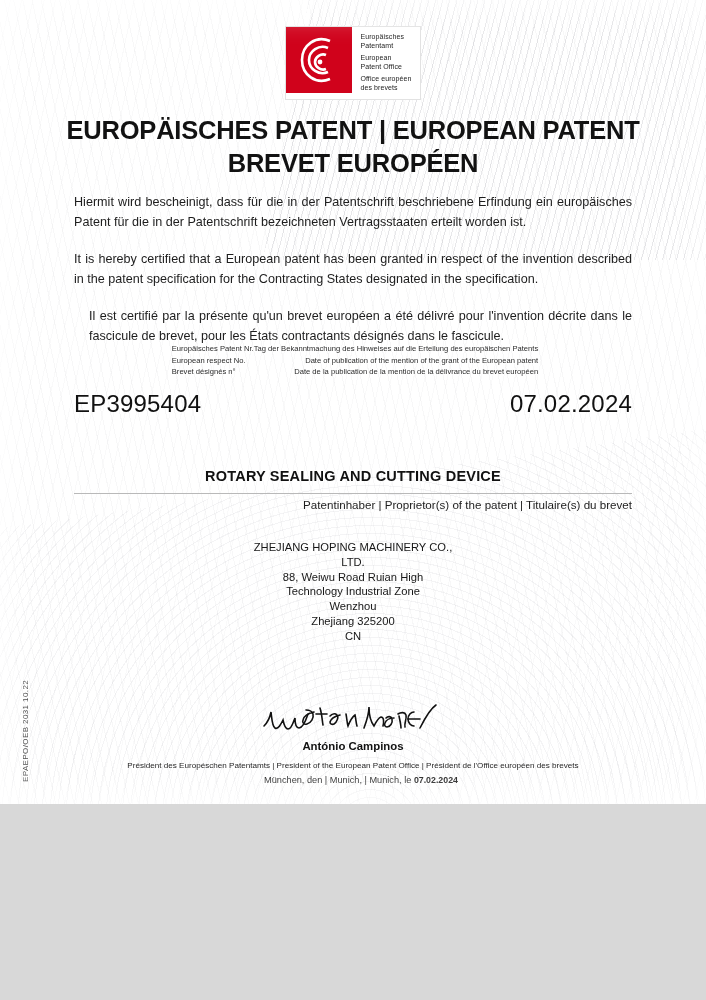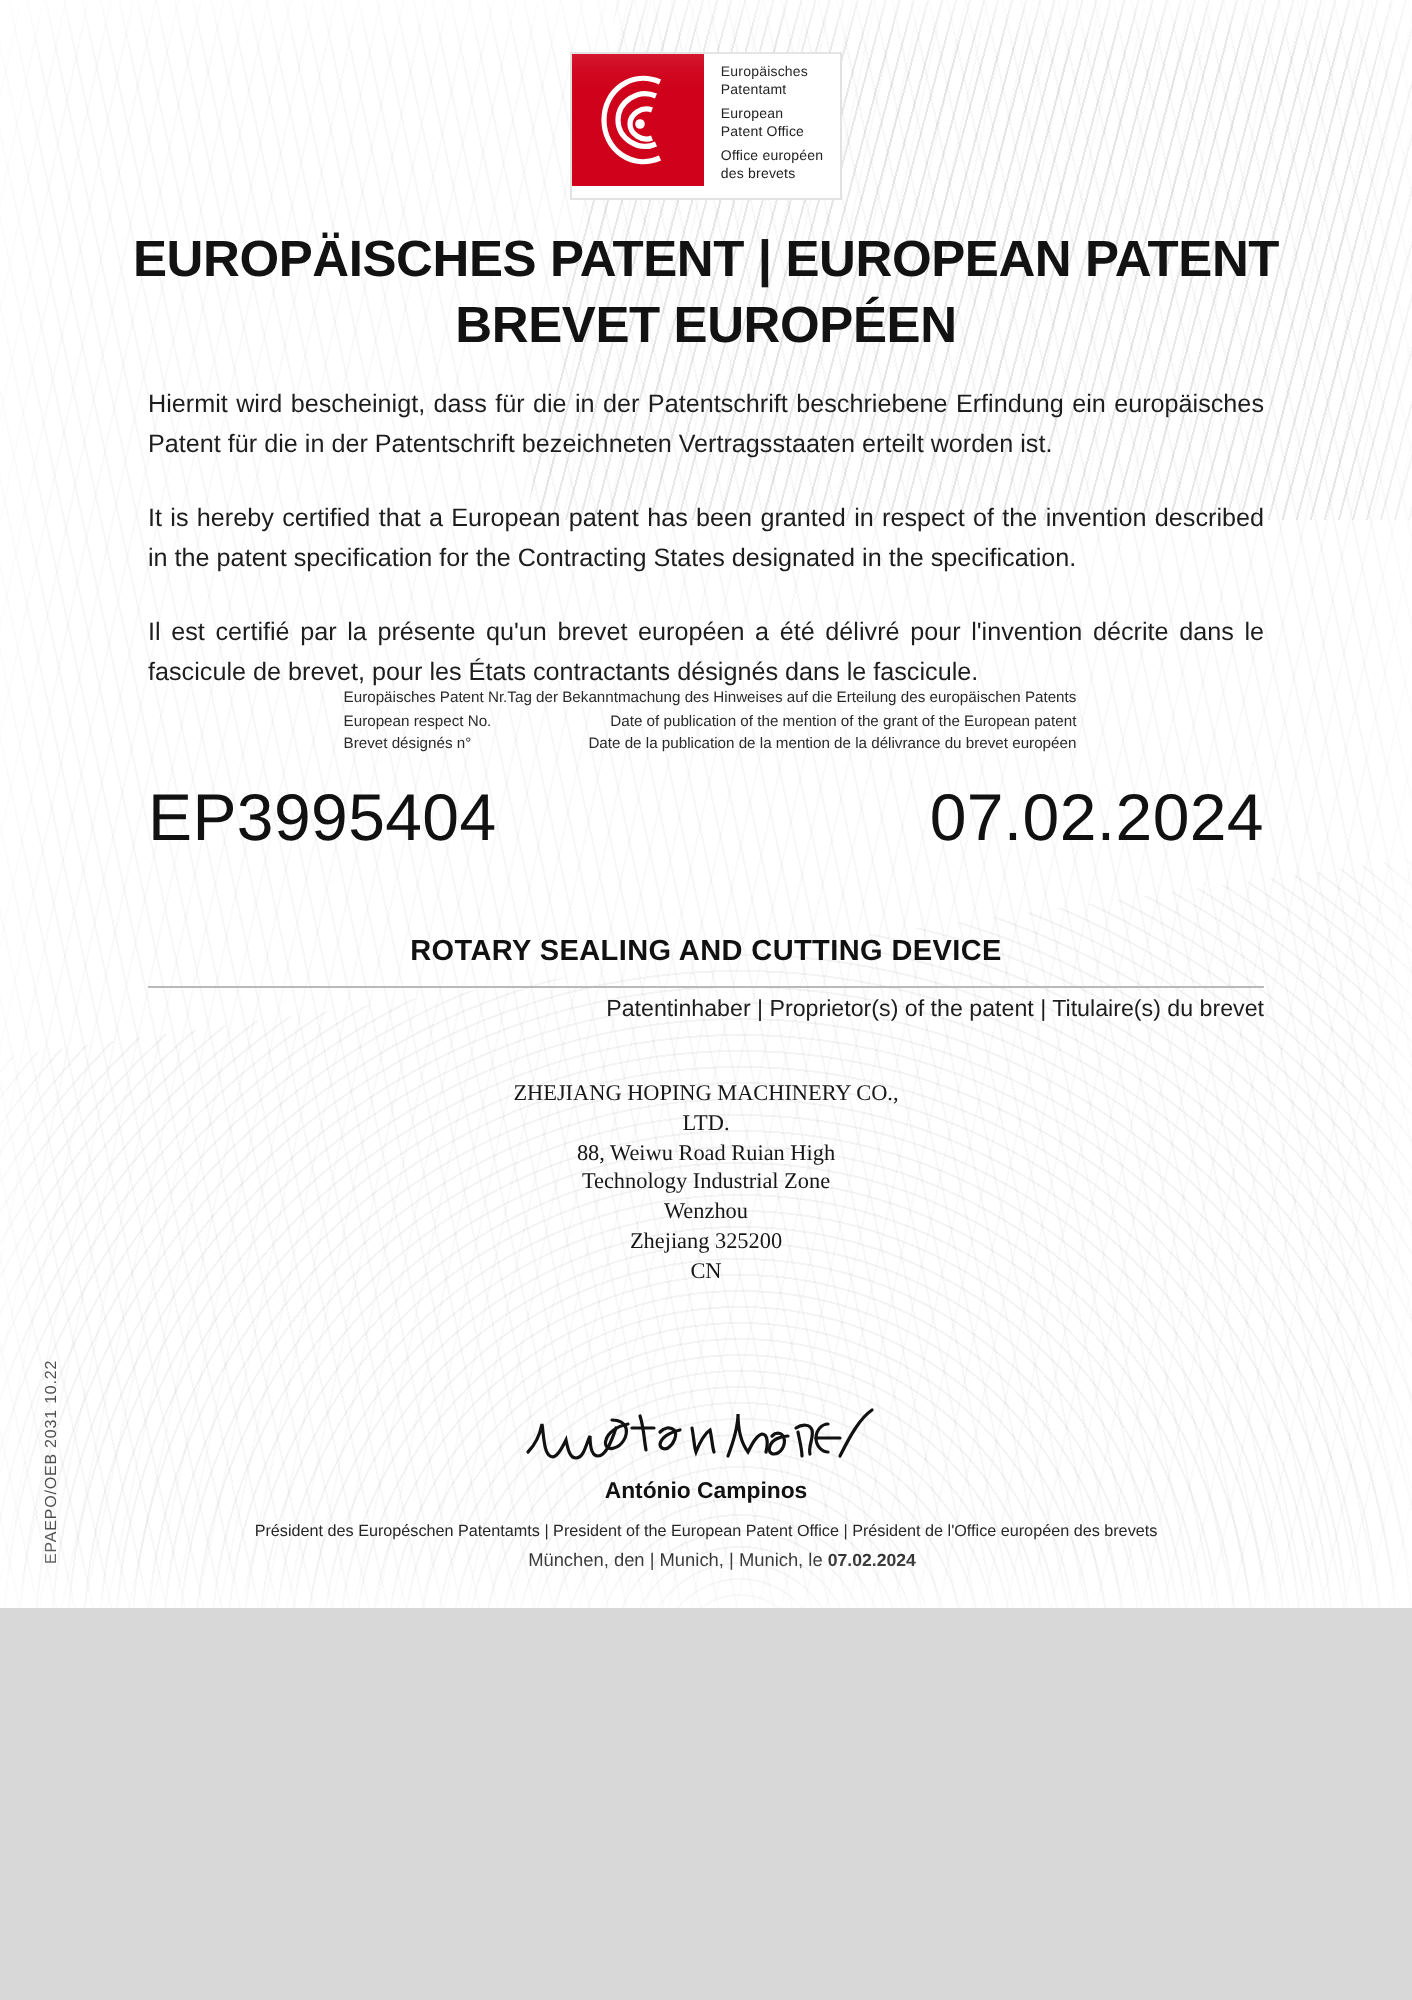--- a/index.html
+++ b/index.html
@@ -104,21 +104,21 @@
     left: 74px; right: 74px;
     top: 192px;
   }
   .para {
     font-size: 12.6px;
     line-height: 1.62;
     text-align: justify;
     margin-bottom: 16px;
     color: #1d1d1d;
   }
-  .para.last { margin-bottom: 0; }
+  .para.last { margin-bottom: 0; margin-left: 15px; }
 
   
   .label-row {
     position: absolute;
     left: 78px; right: 74px;
     top: 343px;
     display: flex;
     justify-content: center;
   }
   .label-col { font-size: 7.6px; line-height: 1.52; color: #2a2a2a; }
@@ -126,21 +126,21 @@
 
   .values-row {
     position: absolute;
     left: 74px; right: 74px;
     top: 390px;
     display: flex;
     justify-content: space-between;
     align-items: baseline;
   }
   .value-big {
-    font-size: 33px;
+    font-size: 24px;
     letter-spacing: 0.2px;
     color: #111;
   }
 
   
   .invention {
     position: absolute;
     left: 74px; right: 74px;
     top: 468px;
     text-align: center;
@@ -165,21 +165,20 @@
   }
 
   .holder {
     position: absolute;
     left: 140px; right: 140px;
     top: 540px;
     text-align: center;
     font-size: 11.2px;
     line-height: 1.32;
     color: #171717;
-    font-family: Liberation Serif, serif;
   }
 
   
   .signature {
     position: absolute;
     left: 0; right: 0;
     top: 698px;
     text-align: center;
   }
   .sig-img { height: 40px; display: flex; justify-content: center; align-items: center; }

